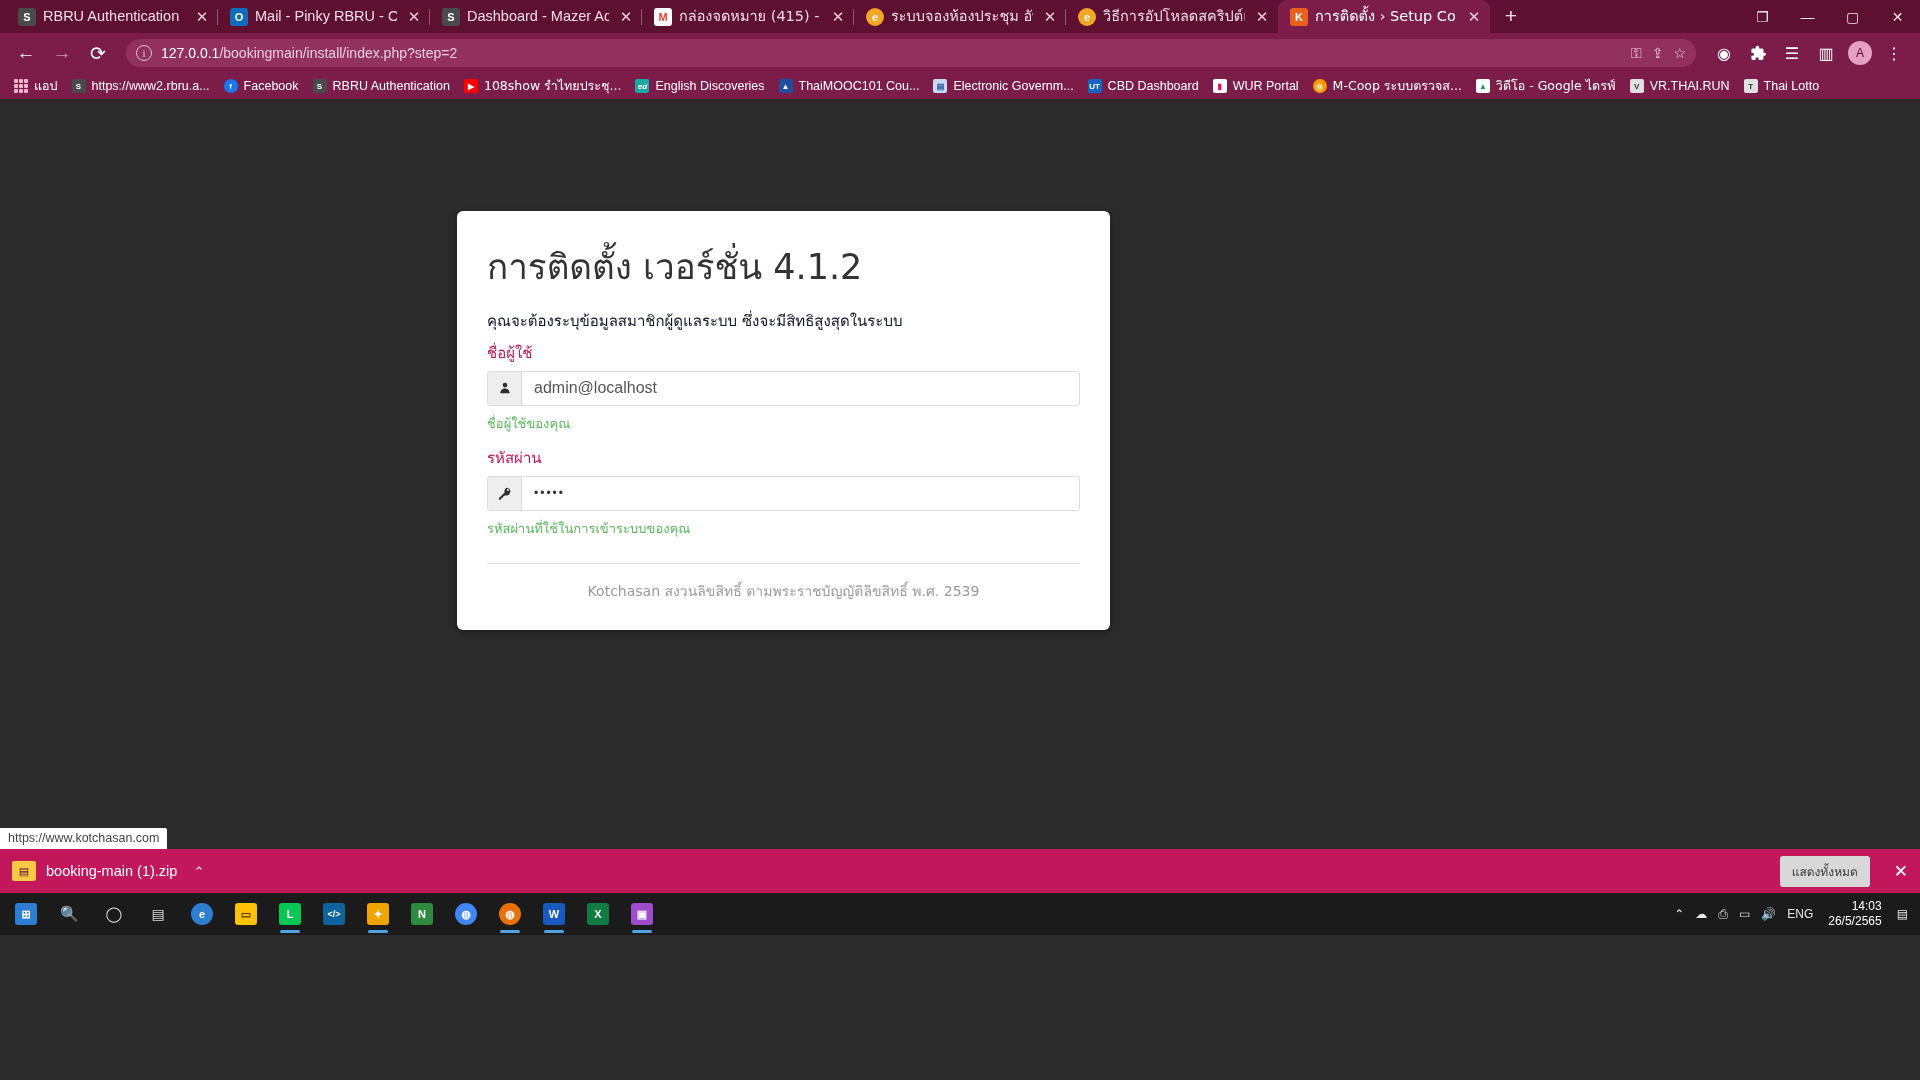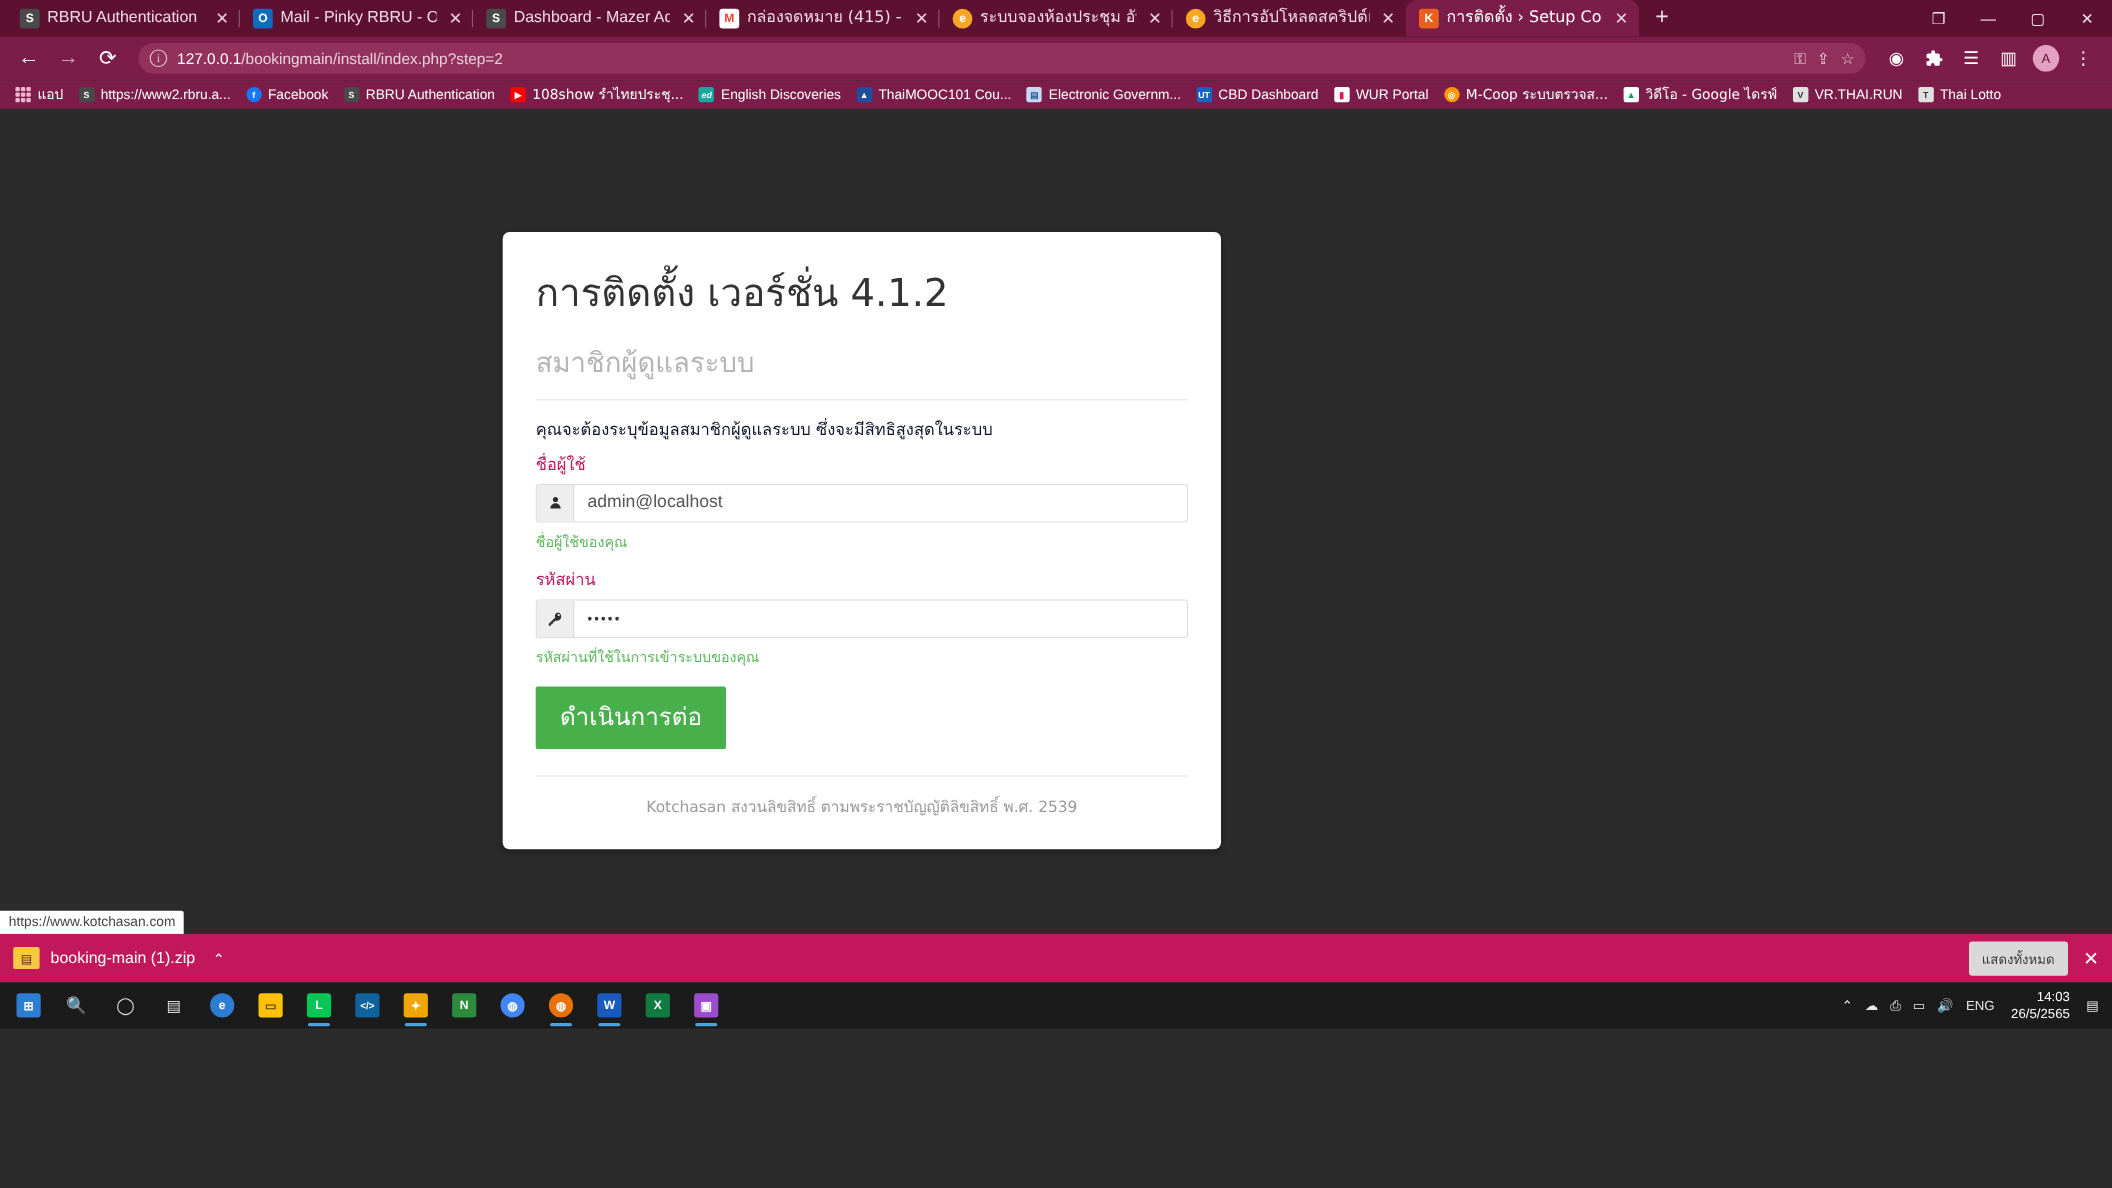--- a/index.html
+++ b/index.html
@@ -308,21 +308,21 @@
   .dlicon {
     width: 24px; height: 20px;
     background: #f6c945;
     border-radius: 2px;
     display: flex; align-items: center; justify-content: center;
     color: #5d1030; font-size: 11px;
   }
   .dlchev { color: #ffffff; font-size: 13px; margin-left: 6px; }
   .dlright {
     margin-left: auto;
-    display: flex; align-items: center; gap: 14px;
+    display: flex; align-items: center; gap: 24px;
   }
   .dlshowall {
     background: #d8d8d8;
     color: #3b3b3b;
     font-size: 12px;
     padding: 6px 12px;
     border-radius: 3px;
   }
   .dlclose { color: #ffffff; font-size: 17px; }
 
@@ -526,21 +526,20 @@
     <div class="bm">
       <span class="bmico" style="background:#e0e0e0;color:#333;">T</span>
       <span>Thai Lotto</span>
     </div>
   </div>
 
   <div class="viewport">
 
     <div class="card">
       <h1 class="thai">การติดตั้ง เวอร์ชั่น 4.1.2</h1>
-      <h2 class="thai">สมาชิกผู้ดูแลระบบ</h2>
       <div class="desc thai">คุณจะต้องระบุข้อมูลสมาชิกผู้ดูแลระบบ ซึ่งจะมีสิทธิสูงสุดในระบบ</div>
 
       <div class="flabel thai">ชื่อผู้ใช้</div>
       <div class="inputgroup">
         <span class="addon">
           <svg width="14" height="14" viewBox="0 0 24 24" fill="#2f2f2f">
               <circle cx="12" cy="7" r="4"></circle>
               <path d="M4 21c0-4.4 3.6-8 8-8s8 3.6 8 8z"></path>
             </svg>
         </span>
@@ -552,21 +551,20 @@
       <div class="inputgroup">
         <span class="addon">
           <svg width="15" height="15" viewBox="0 0 24 24" fill="#2f2f2f">
               <path d="M17 3a5 5 0 0 0-4.6 7L3 19.4V22h2.6l1.2-1.2v-1.6h1.6l1.3-1.3v-1.6h1.6l1.7-1.7A5 5 0 1 0 17 3zm1.6 4.6a1.6 1.6 0 1 1-2.3-2.3 1.6 1.6 0 0 1 2.3 2.3z"></path>
             </svg>
         </span>
         <span class="ifield pw">•••••</span>
       </div>
       <div class="help thai">รหัสผ่านที่ใช้ในการเข้าระบบของคุณ</div>
 
-      <button class="gobtn thai">ดำเนินการต่อ</button>
 
       <div class="cardfoot thai">Kotchasan สงวนลิขสิทธิ์ ตามพระราชบัญญัติลิขสิทธิ์ พ.ศ. 2539</div>
     </div>
 
     <div class="statusbar">https://www.kotchasan.com</div>
   </div>
 
   <div class="dlbar">
     <div class="dlitem">
       <span class="dlicon">▤</span>

